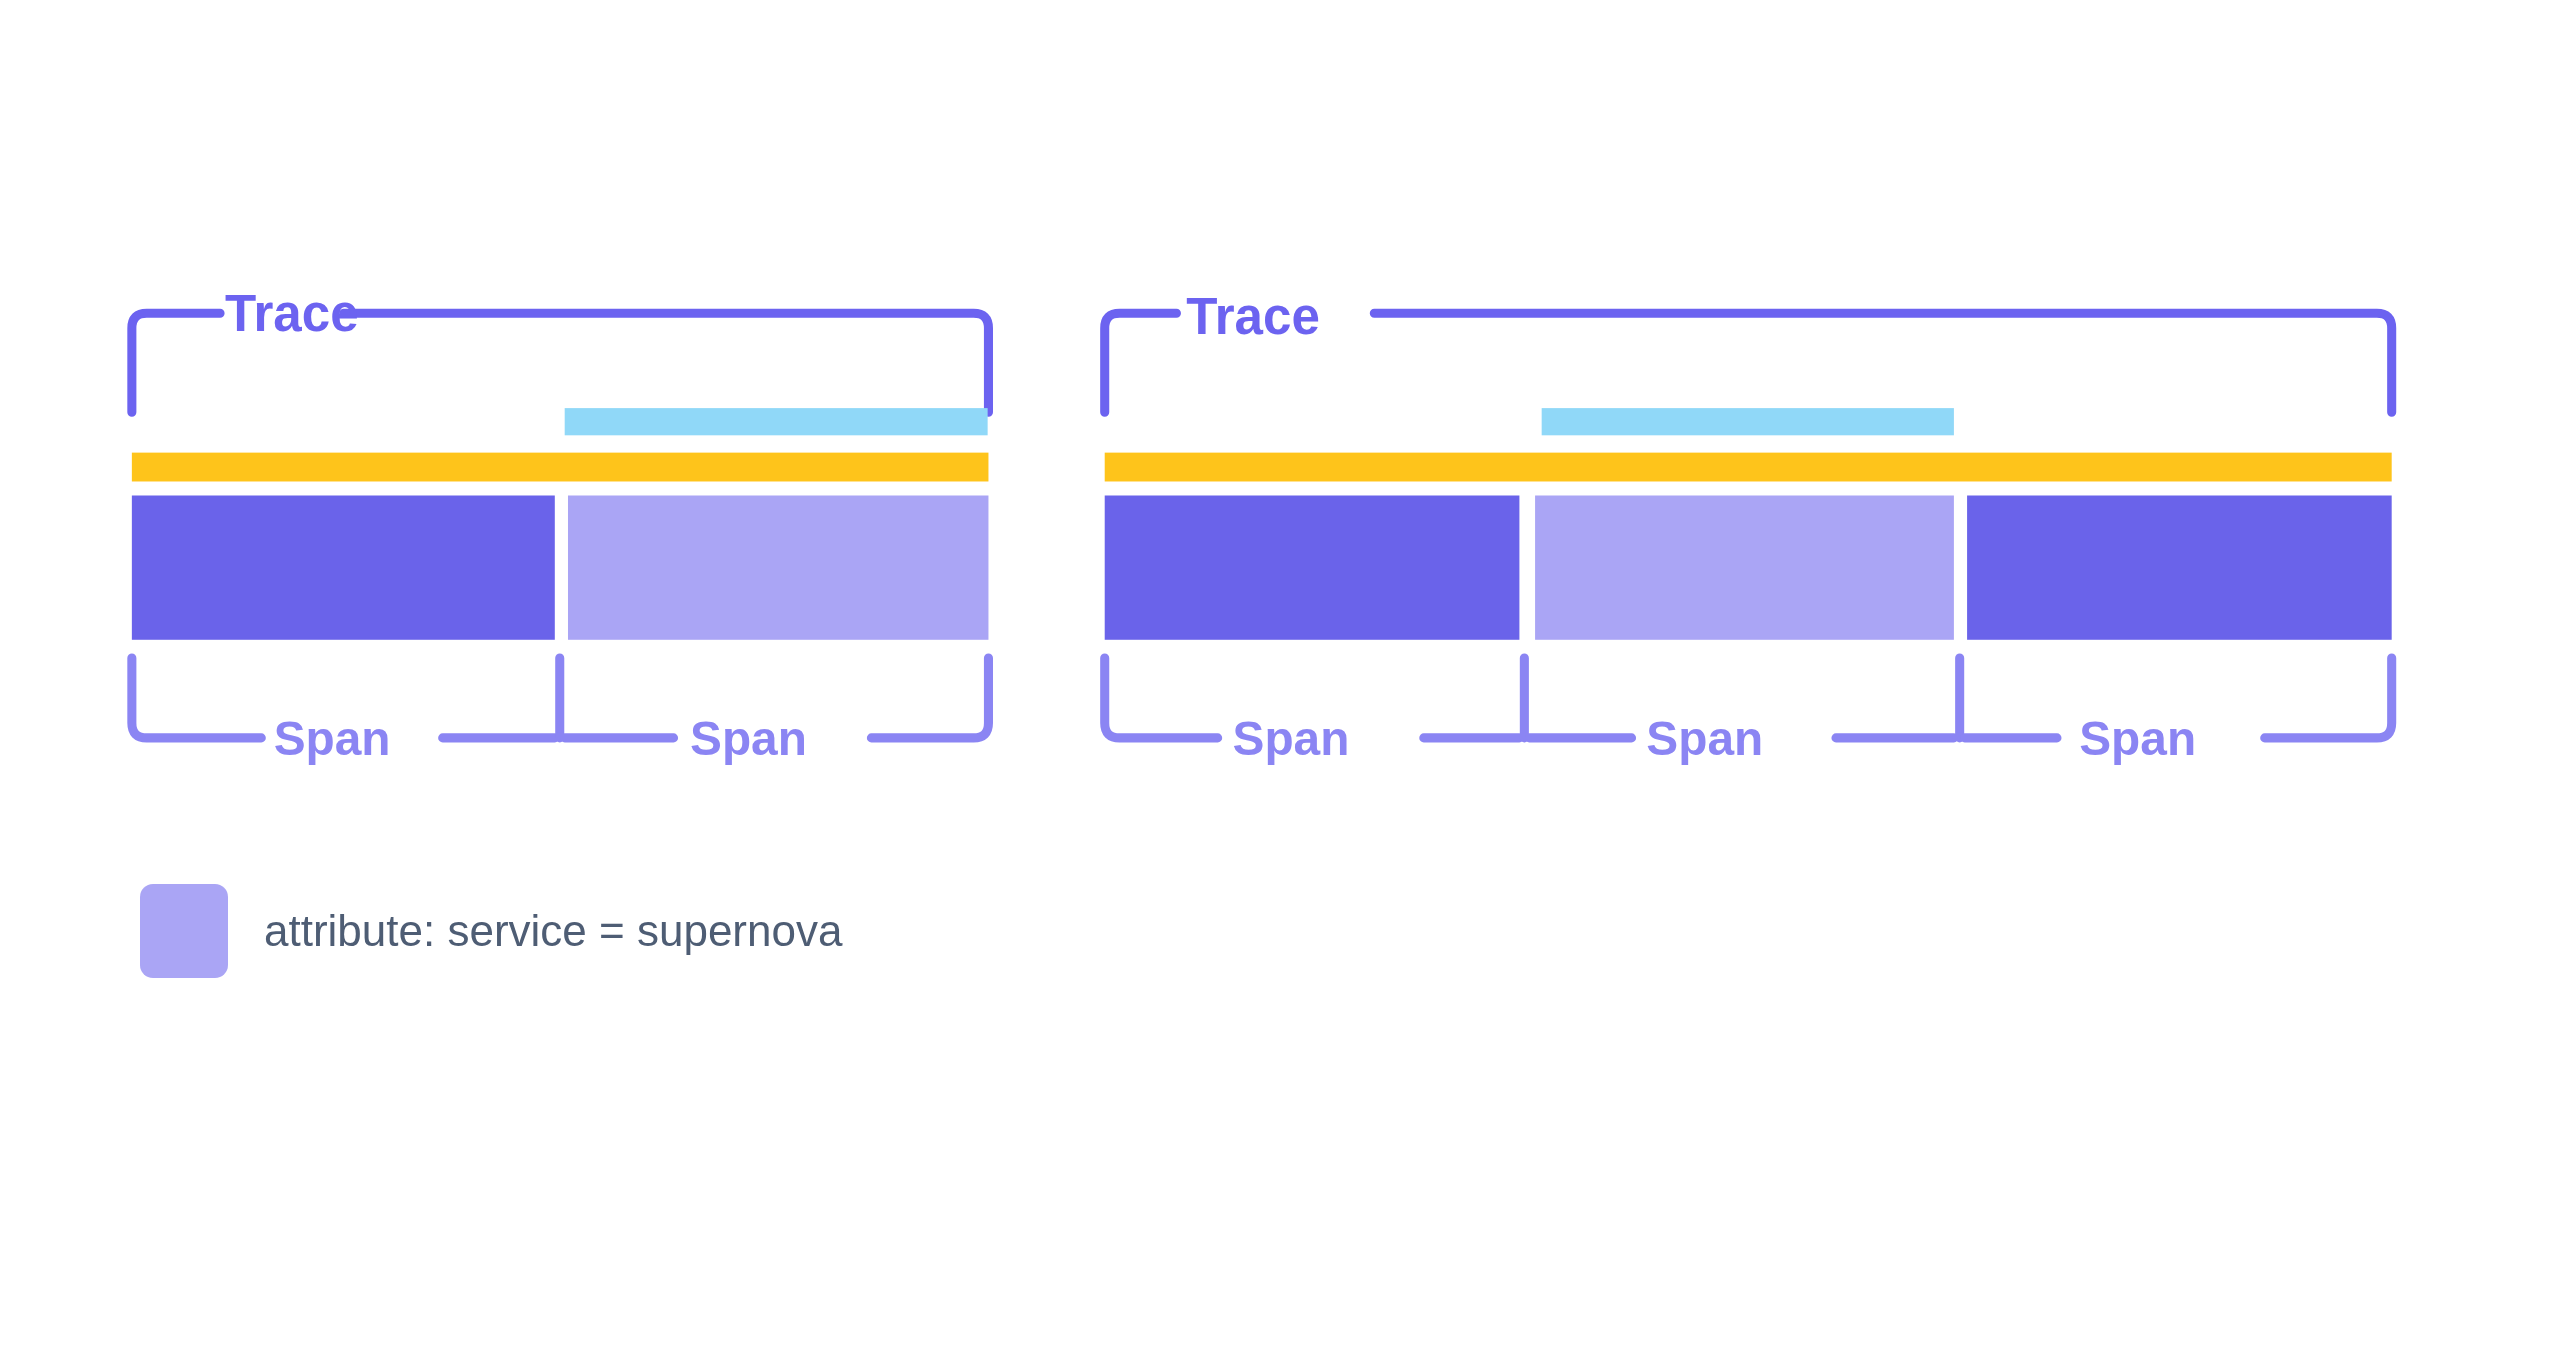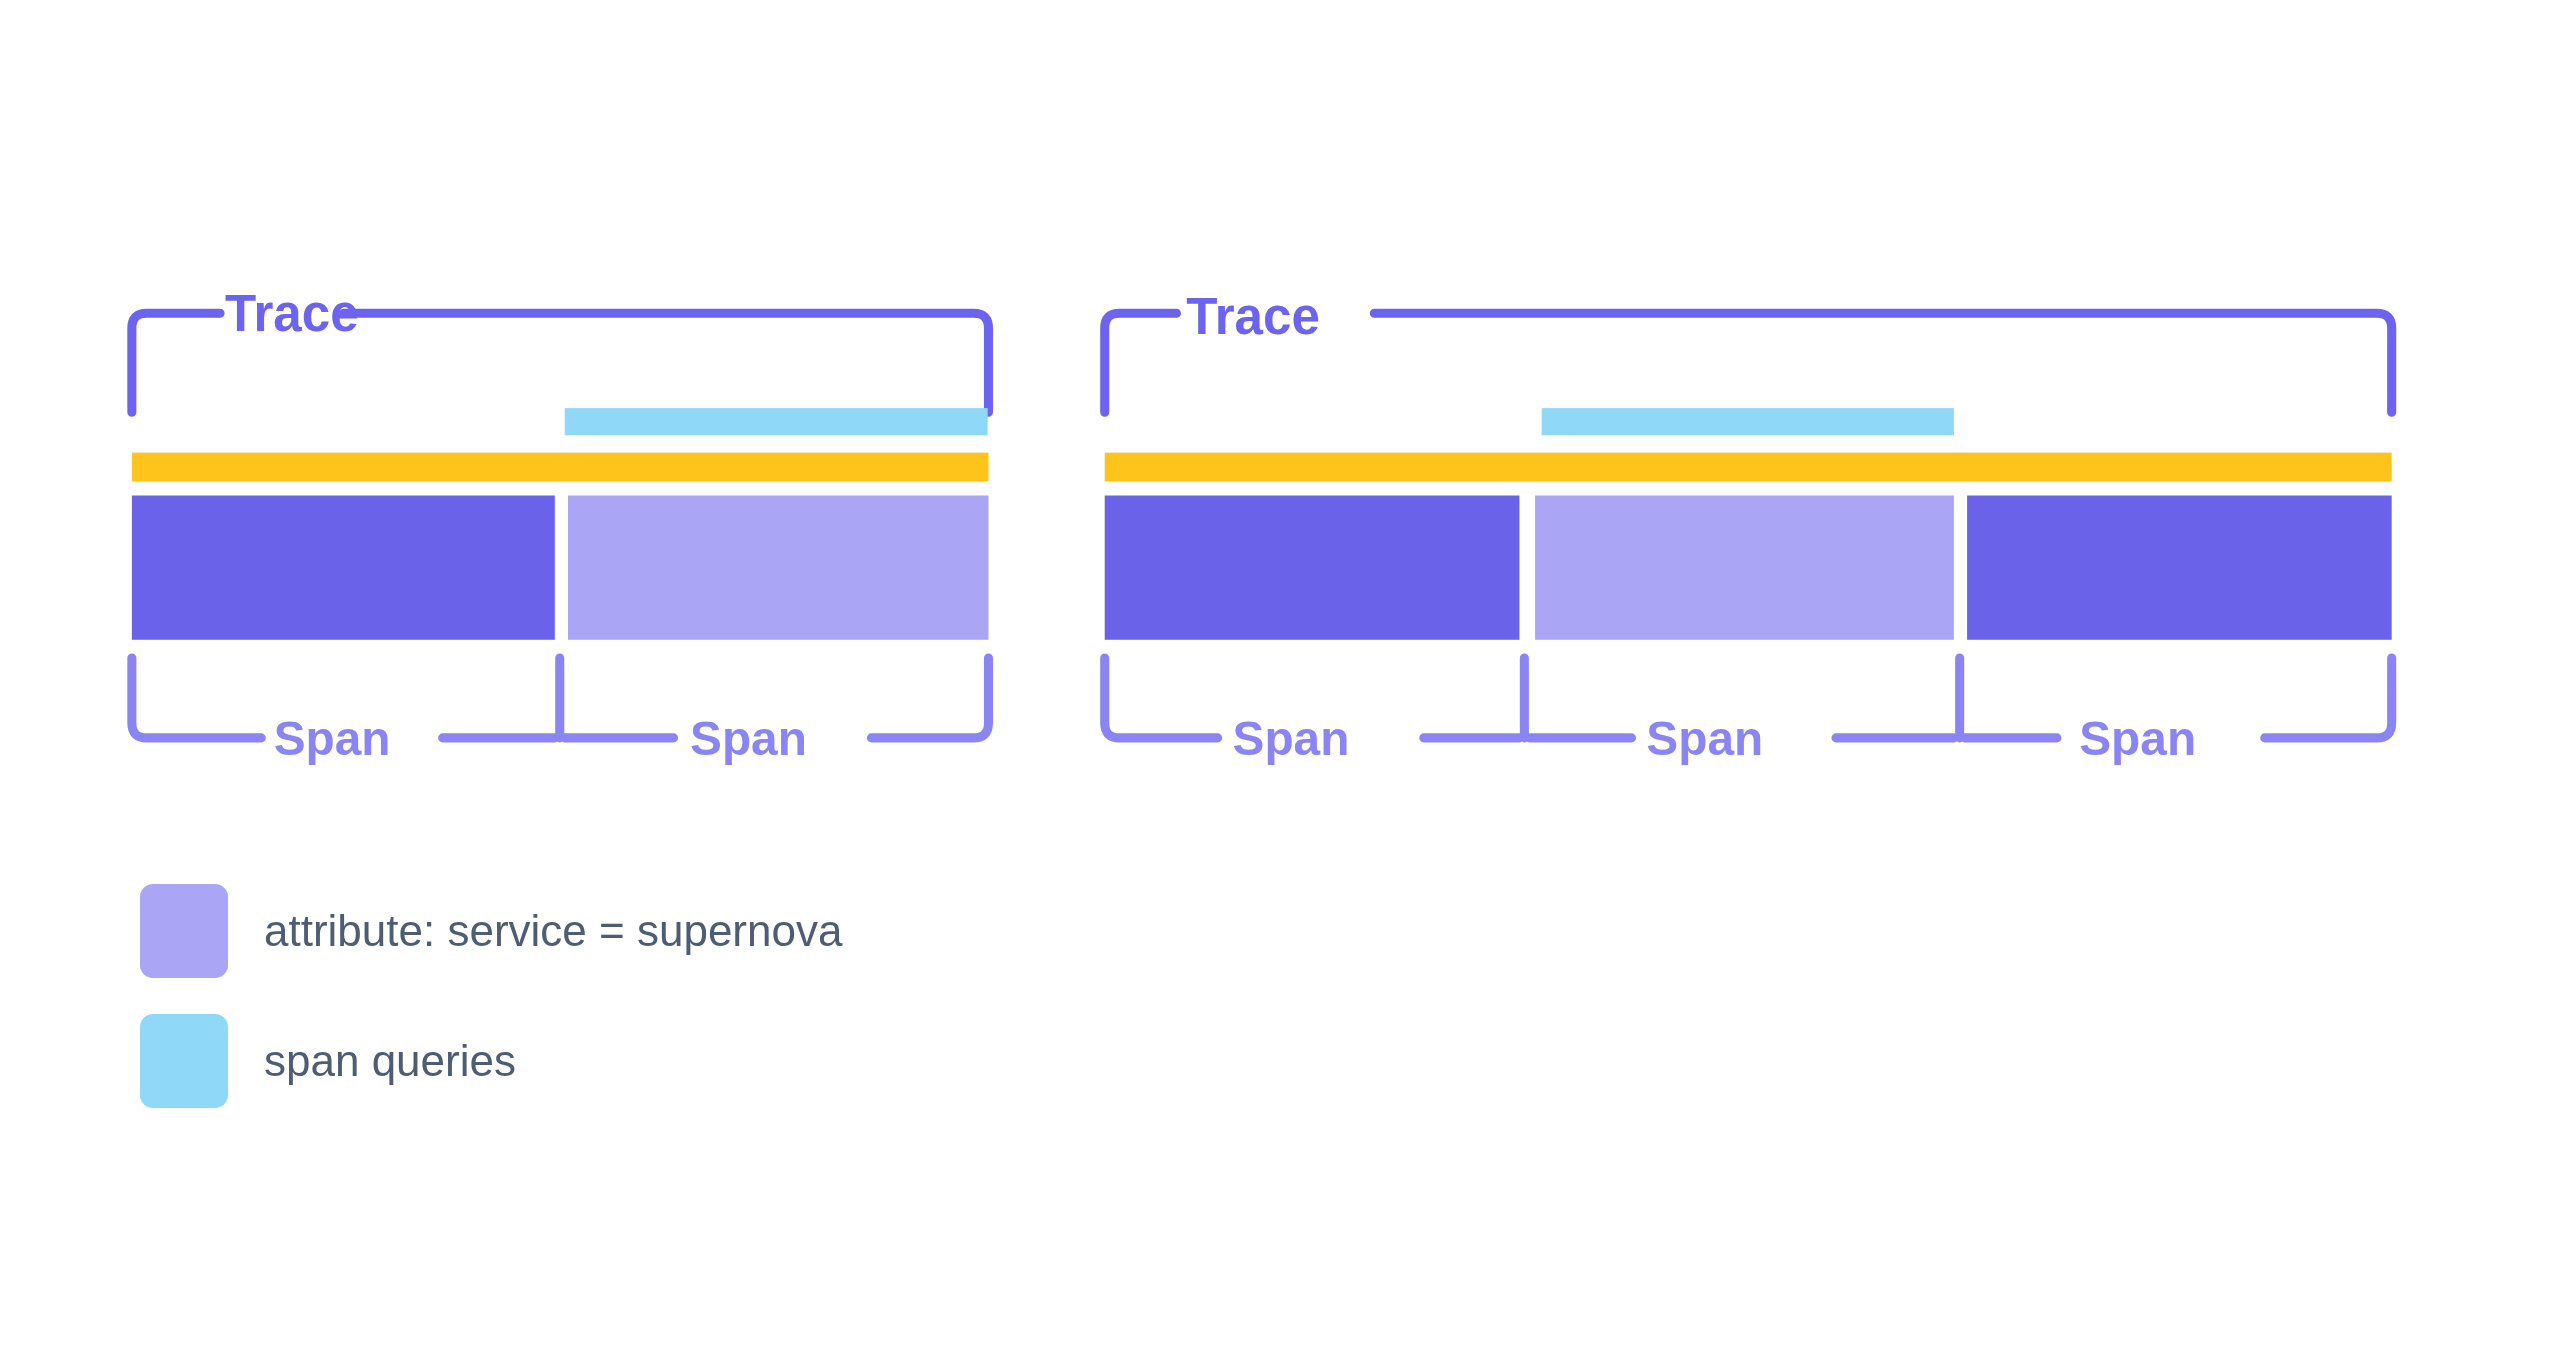--- a/index.html
+++ b/index.html
@@ -148,21 +148,17 @@
     </g>
   </svg>
 
   <div class="legend">
 
     <div class="legend-row">
       <div class="legend-swatch" style="background:#aaa5f5;"></div>
       <div class="legend-label">attribute: service = supernova</div>
     </div>
 
-    <div class="legend-row">
-      <div class="legend-swatch" style="background:#90d8f8;"></div>
-      <div class="legend-label">span queries</div>
-    </div>
 
 
   </div>
 </div>
 
 
 </body></html>

